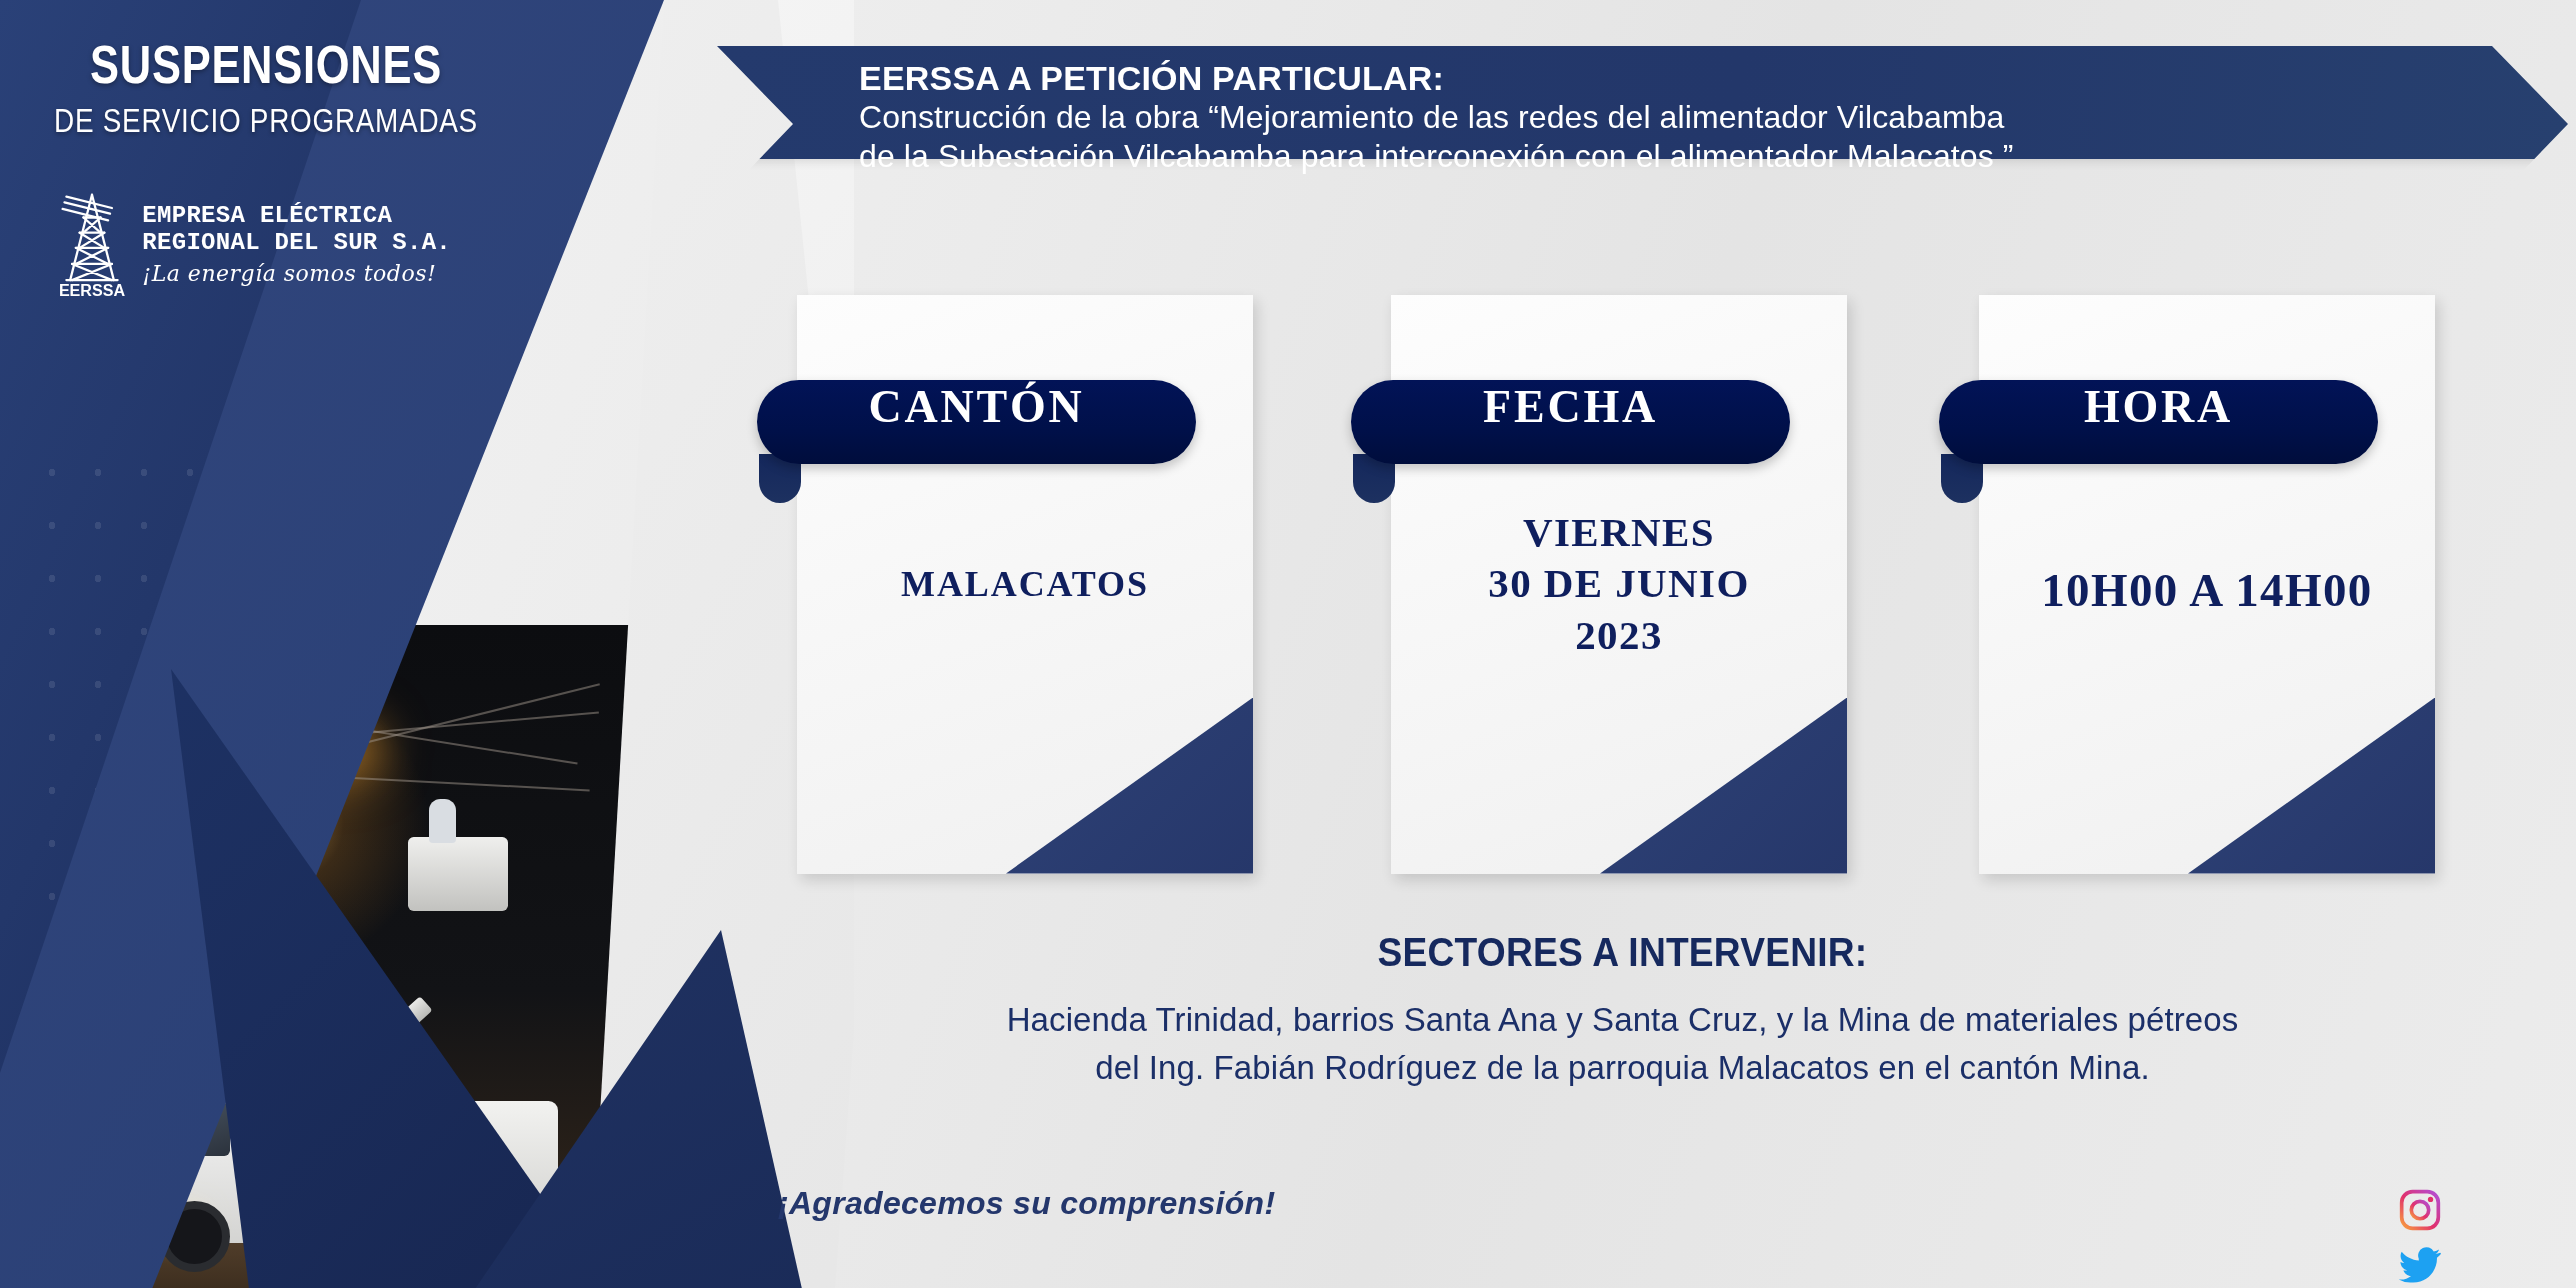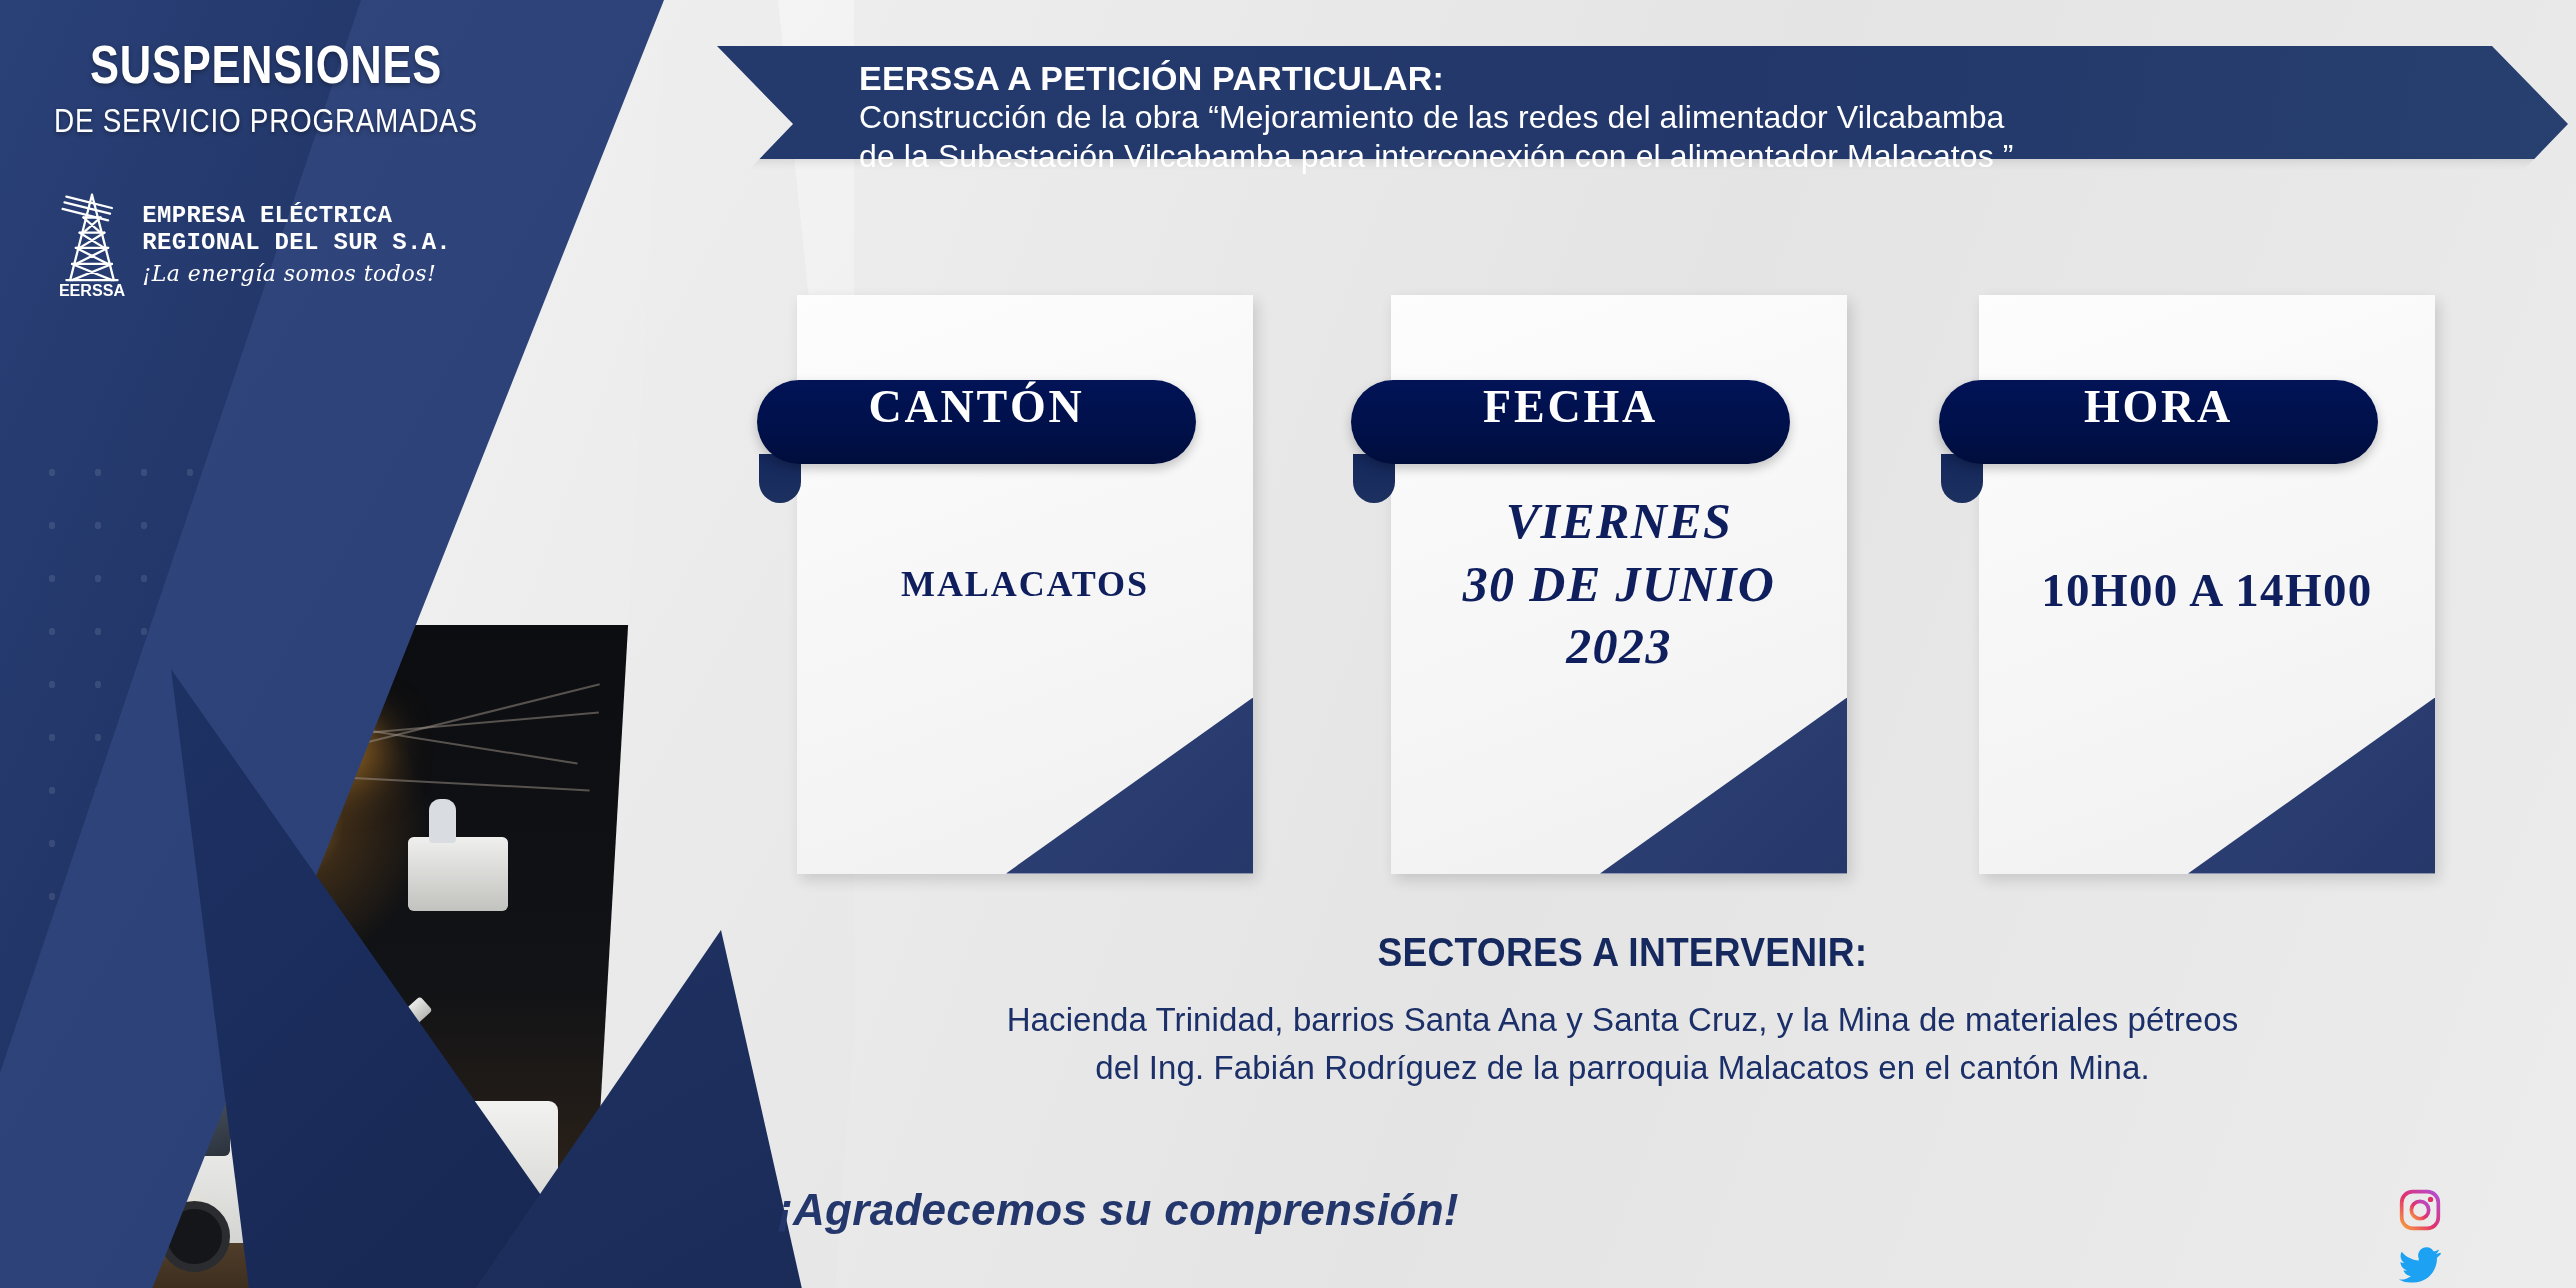--- a/index.html
+++ b/index.html
@@ -139,35 +139,35 @@
     z-index:2;
   }
   .card-value{
     position:absolute;left:0;right:0;top:0;bottom:0;
     display:flex;align-items:center;justify-content:center;
     color:#0f1f5e;font-family:"Liberation Serif",serif;font-weight:bold;
     text-align:center;line-height:1.25;z-index:4;
     padding:0 21px;box-sizing:border-box;
   }
   #card-0 .card-value{font-size:36px;letter-spacing:1.9px;}
-  #card-1 .card-value{font-size:50px;letter-spacing:1.4px;font-style:italic;}
+  #card-1 .card-value{font-size:41px;letter-spacing:1.4px;}
   #card-2 .card-value{font-size:47px;letter-spacing:1.4px;margin-top:13.3px;}
 
   
   .sectors{position:absolute;left:721px;top:930px;width:1803px;text-align:center;z-index:7;}
   .sectors-title{
     color:#16295e;font-weight:bold;font-size:40px;letter-spacing:0.2px;
     transform:scaleX(.93);
   }
   .sectors-body{
     color:#1b2f68;font-size:33px;line-height:1.45;margin-top:21px;letter-spacing:0.1px;
   }
   .thanks{
     position:absolute;left:778px;top:1185px;
-    color:#24376c;font-style:italic;font-weight:bold;font-size:44px;
+    color:#24376c;font-style:italic;font-weight:bold;font-size:32px;
     letter-spacing:0.3px;z-index:7;
   }
   .social{
     position:absolute;right:32px;top:1188px;
     display:flex;align-items:center;gap:11.4px;z-index:7;flex-direction:column;
   }
   .social .handle{color:#23376a;font-size:36px;letter-spacing:0.2px;margin-left:7.6px;}
   .ic{width:44px;height:44px;flex:0 0 auto;}
 </style>
 </head>

